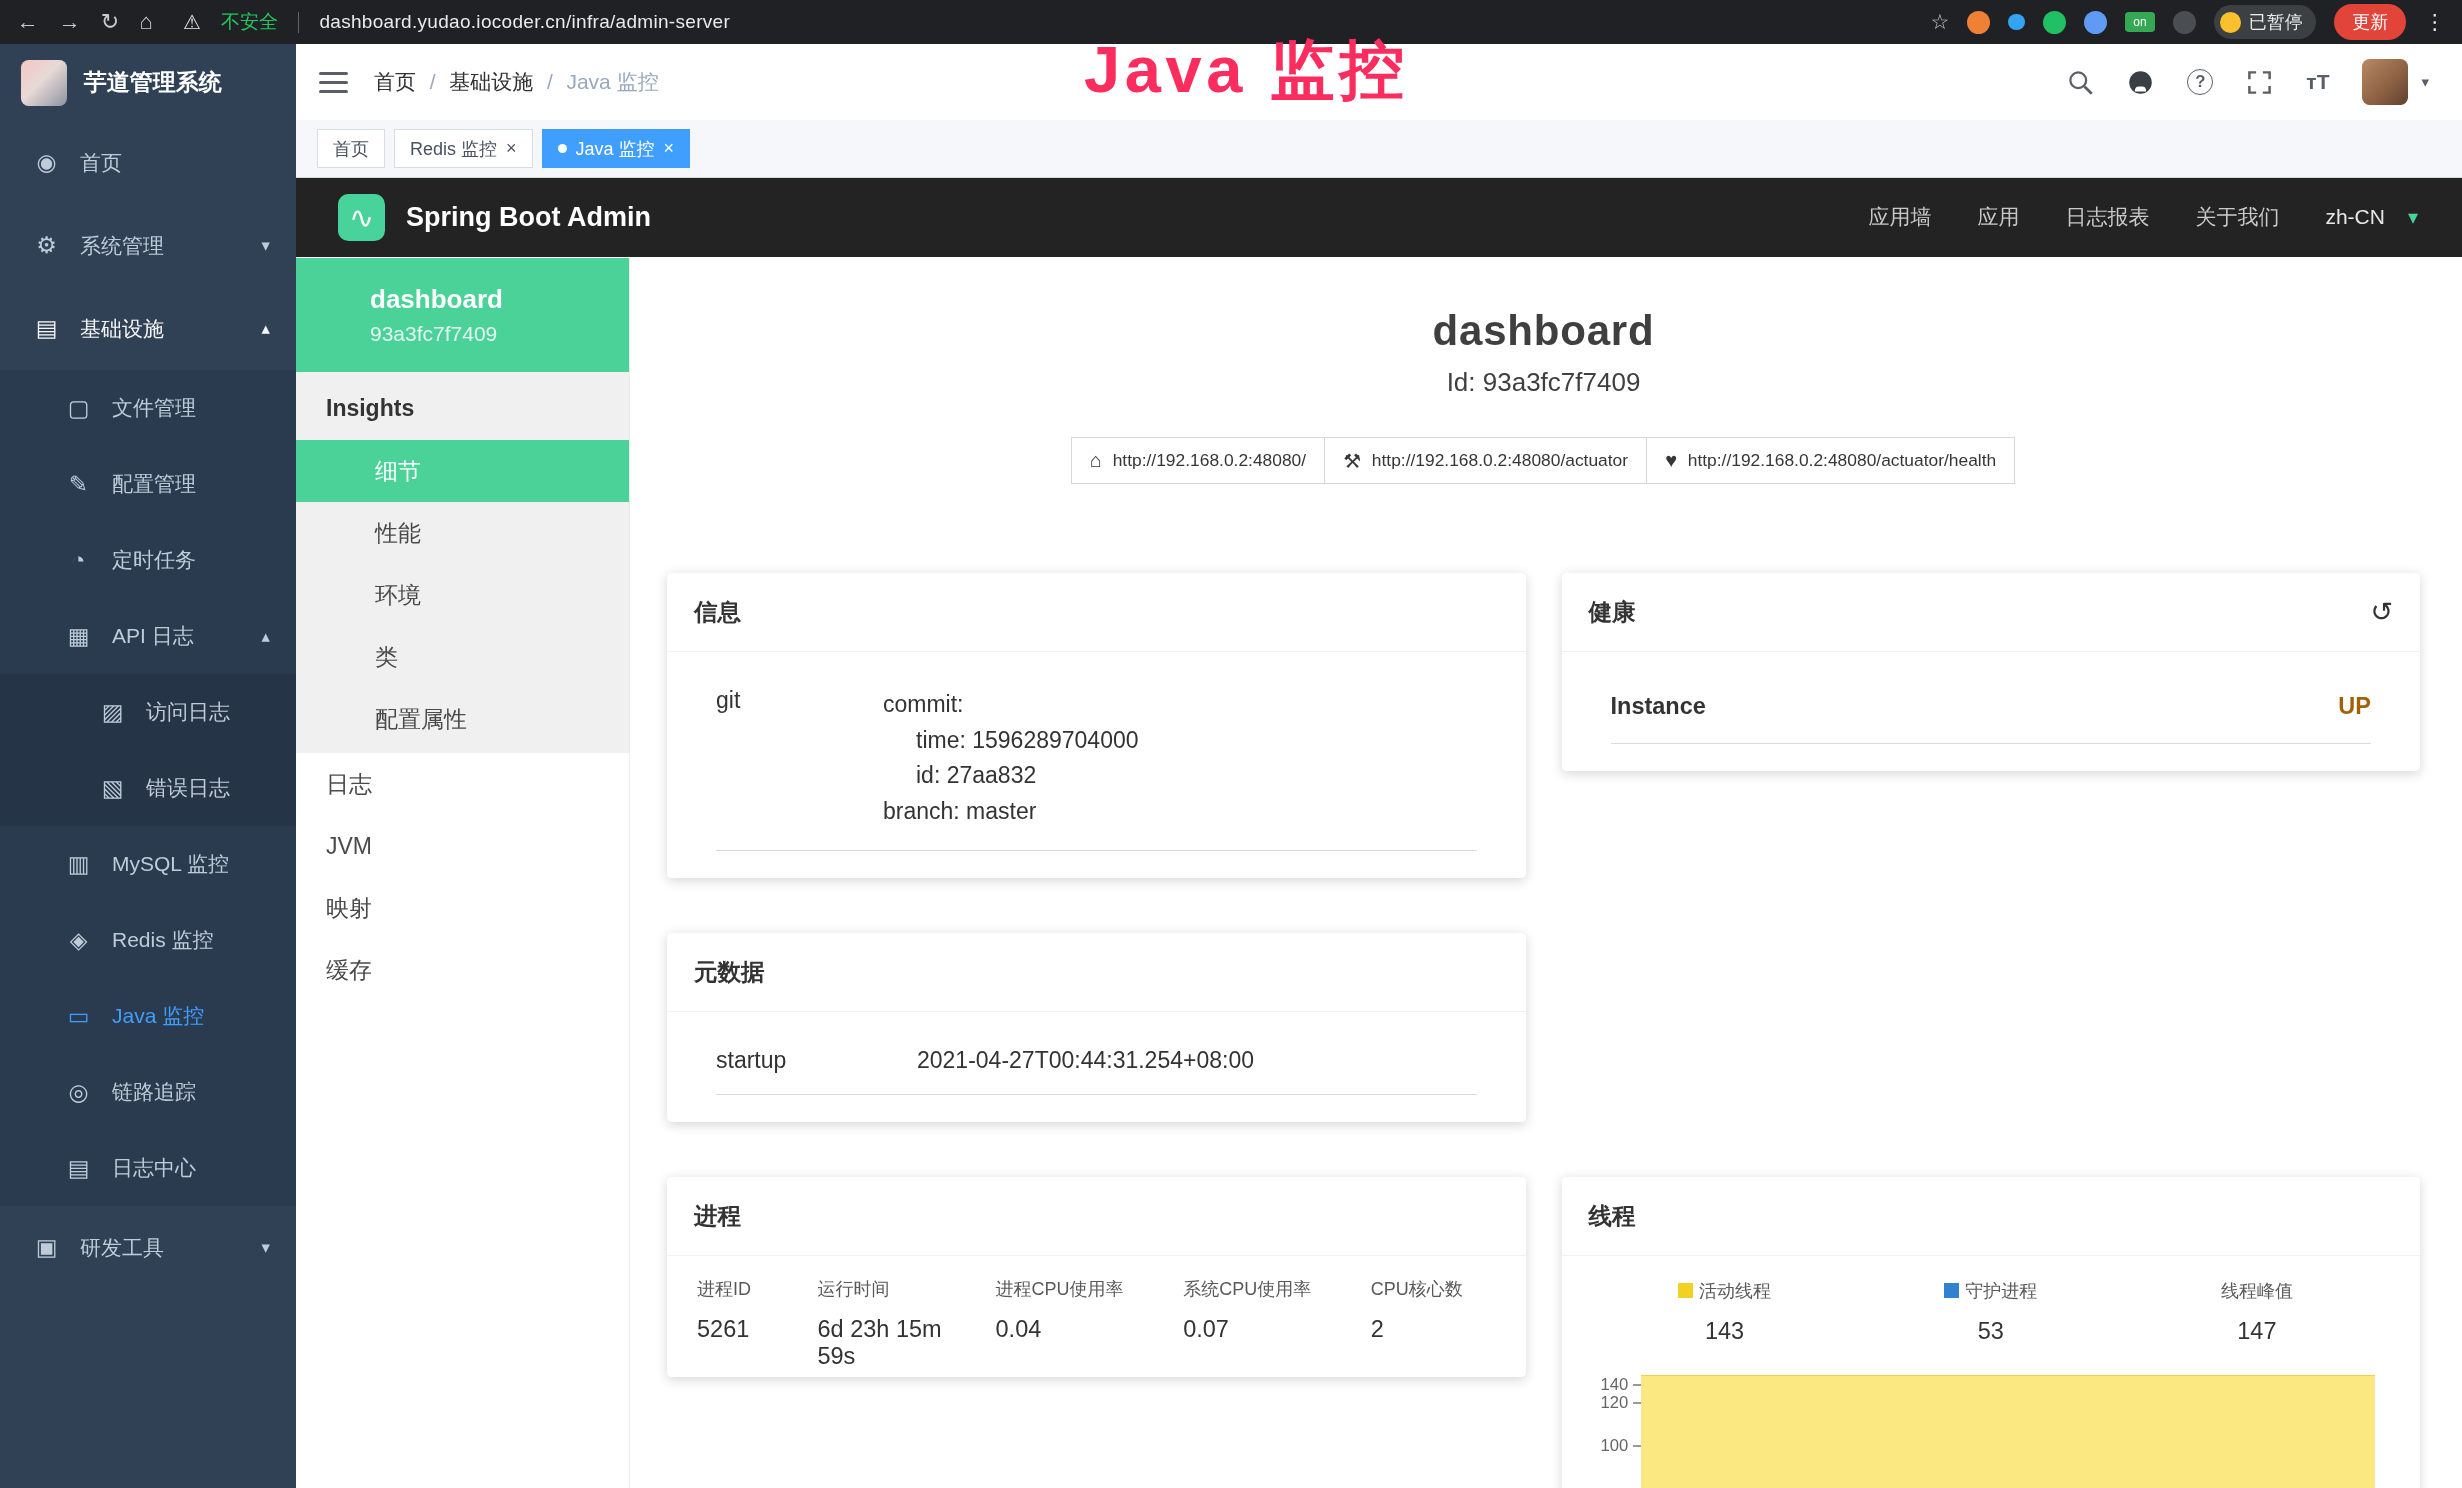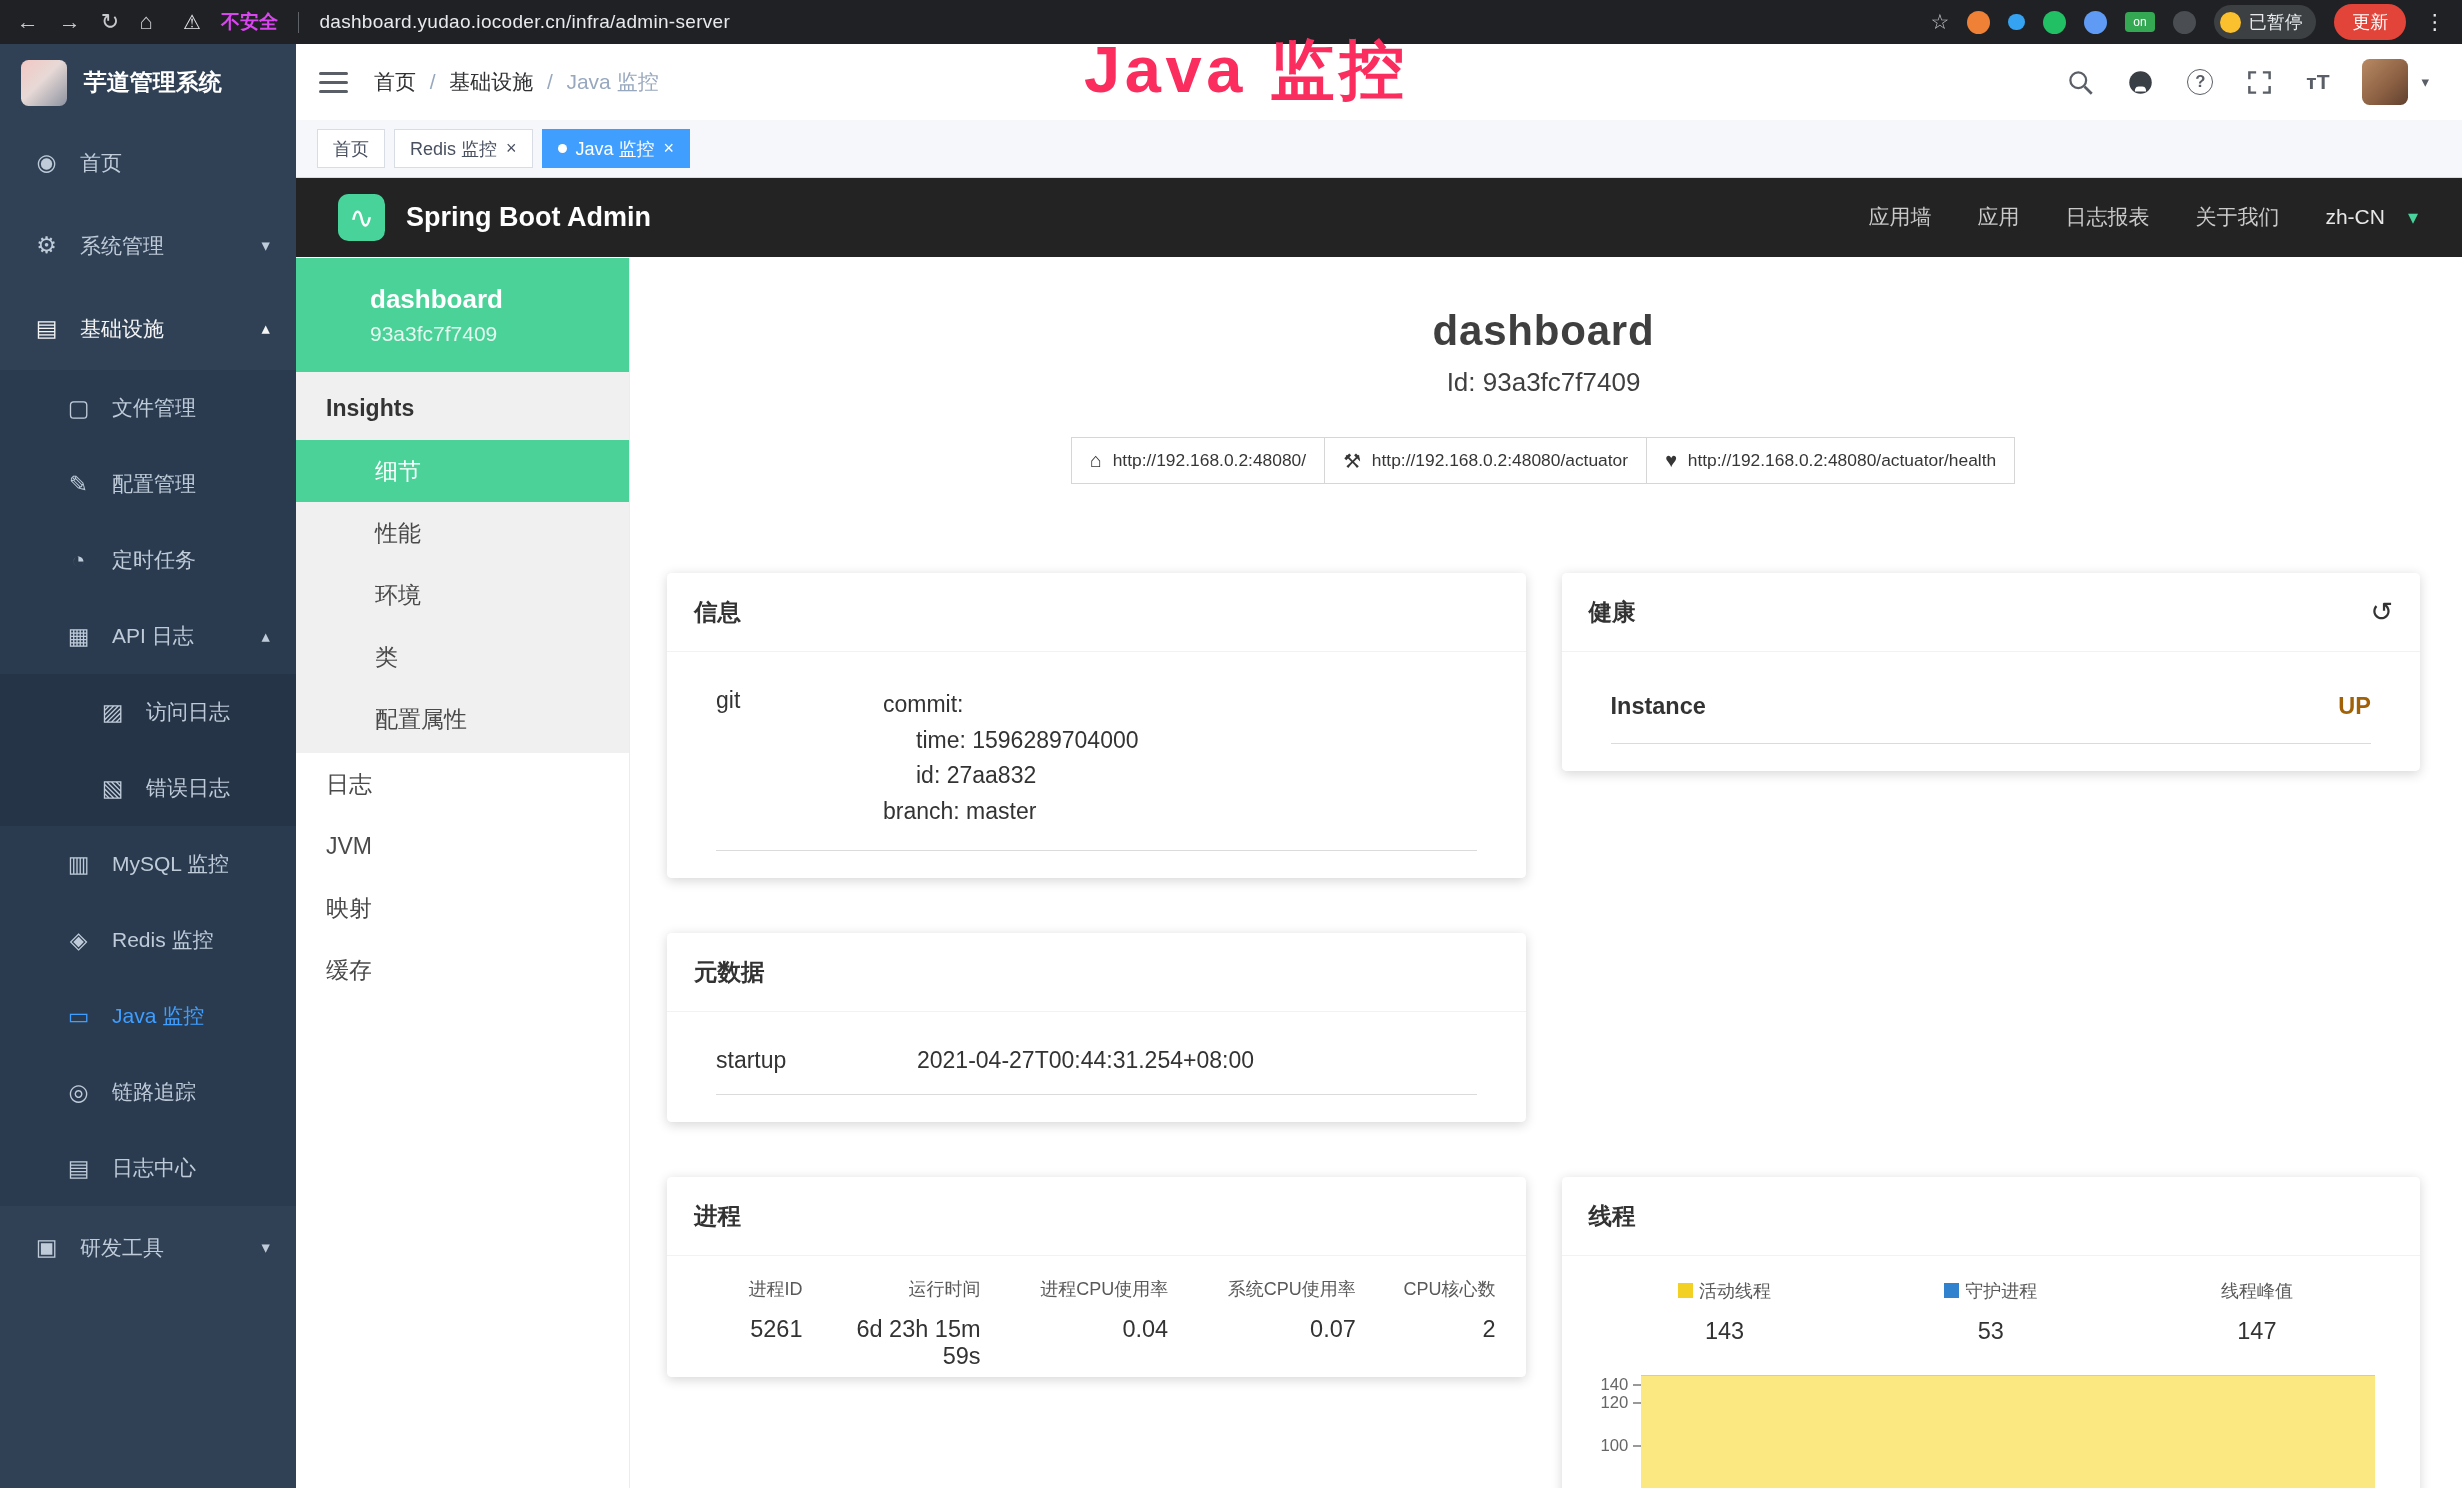--- a/index.html
+++ b/index.html
@@ -5,21 +5,21 @@
   * { margin:0; padding:0; box-sizing:border-box; }
   html,body { background:#e9e9e9; }
   body { font-family:"Liberation Sans", sans-serif; }
   .screen { position:relative; width:2462px; height:1489px; background:#fff; overflow:hidden; }
 
   
   .browser-bar { position:absolute; top:0; left:0; right:0; height:44px; background:#202124;
     display:flex; align-items:center; padding:0 16.7px; gap:20px; color:#e8eaed; z-index:40; }
   .bicon { font-size:22px; color:#c7cacd; cursor:pointer; }
   .warn { font-size:20px; color:#e8eaed; margin-left:10.6px; }
-  .security { font-size:19px; color:#d946ef;font-weight:bold; }
+  .security { font-size:19px; color:#22c55e; }
   .vdiv { width:1.5px; height:21px; background:#5f6368; }
   .url { font-size:19px; color:#e8eaed; letter-spacing:0.3px; }
   .browser-right { margin-left:auto; display:flex; align-items:center; gap:18px; }
   .star { font-size:21px; color:#c7cacd; }
   .ext { width:23px; height:23px; border-radius:50%; }
   .e1{background:#ee8136;} .e2{background:#35a3f1;width:16.7px;height:16.7px;} .e3{background:#21c064;}
   .e4{background:#5f9bf5;} .e6{background:#4a4d51;}
   .ext-on { width:30px; height:20px; border-radius:3.8px; background:#34a853; color:#fff; font-size:12px;
     display:flex; align-items:center; justify-content:center; }
   .paused { background:#3c4043; border-radius:758px; padding:4.6px 13.7px 4.6px 6px; display:flex;
@@ -124,21 +124,21 @@
   .kv.meta .k { flex:0 0 201px; }
   .v-lines .ln { line-height:1.55; }
   .v-lines .ind { padding-left:33px; }
 
   .hrow { display:flex; justify-content:space-between; margin:0 49px; padding:32px 0 23px;
     border-bottom:0.8px solid #dbdbdb; }
   .hname { font-size:23.5px; font-weight:700; color:#333; }
   .hstatus { font-size:23.5px; font-weight:700; color:#a16207; }
 
   .ptable { margin:0 30px; padding:21px 0 7.6px; }
-  .prow { display:grid; grid-template-columns:1.1fr 1.7fr 1.8fr 1.8fr 1.3fr; text-align:right;gap:15px; }
+  .prow { display:grid; grid-template-columns:1.1fr 1.7fr 1.8fr 1.8fr 1.3fr; text-align:left;gap:15px; }
   .ph { font-size:18px; color:#595959; }
   .pv { font-size:23.5px; color:#333; margin-top:15px; }
 
   .legend-row { display:grid; grid-template-columns:1fr 1fr 1fr; text-align:center; margin:23px 30px 0; }
   .lg-h { font-size:18px; color:#595959; display:flex; justify-content:center; align-items:center; gap:6px; }
   .sw { width:15px; height:15px; flex:none; }
   .sw.yellow { background:#f2d024; } .sw.blue { background:#3182ce; }
   .lg-v { font-size:23.5px; color:#333; margin-top:15px; }
   .chart { display:flex; margin:30px 18px 0 15px; height:212px; }
   .yaxis { width:64px; position:relative; font-size:16.7px; color:#666; flex:none; }

